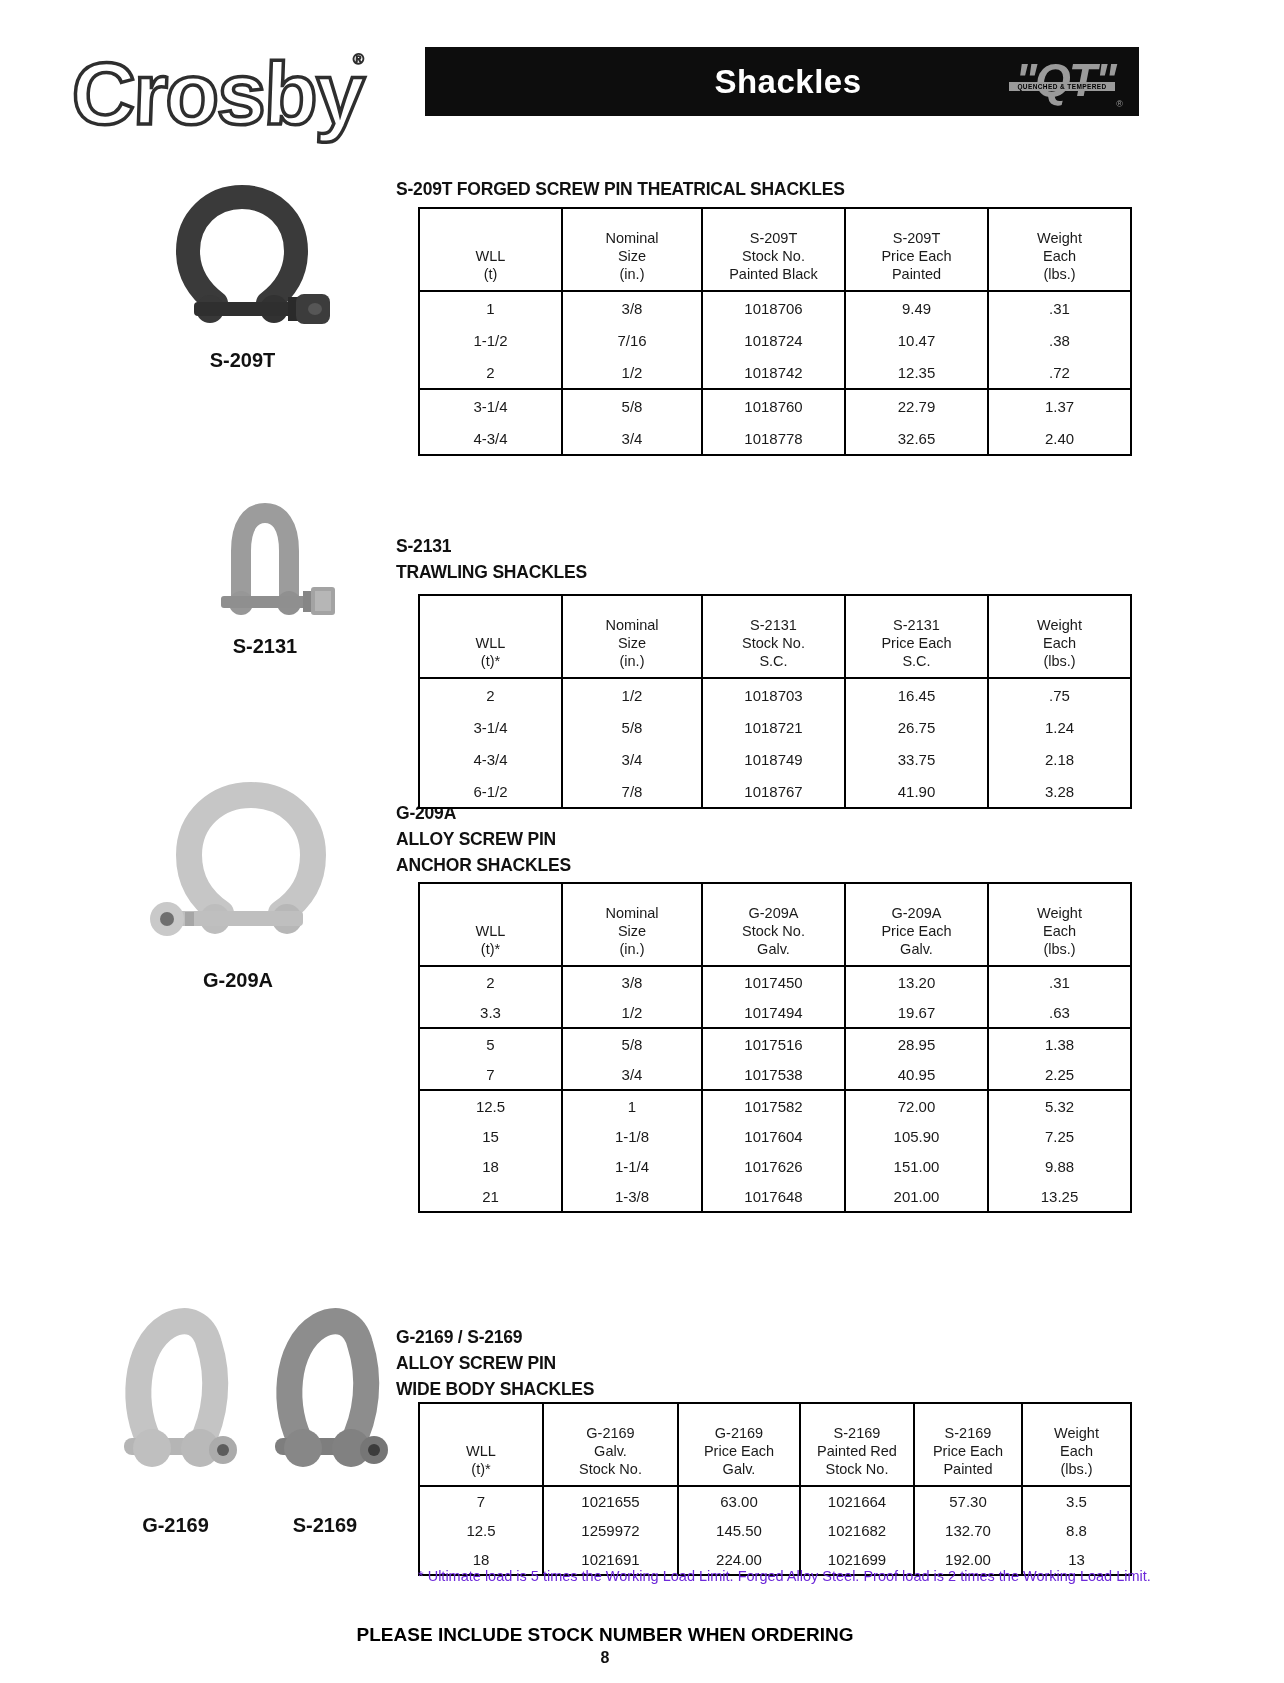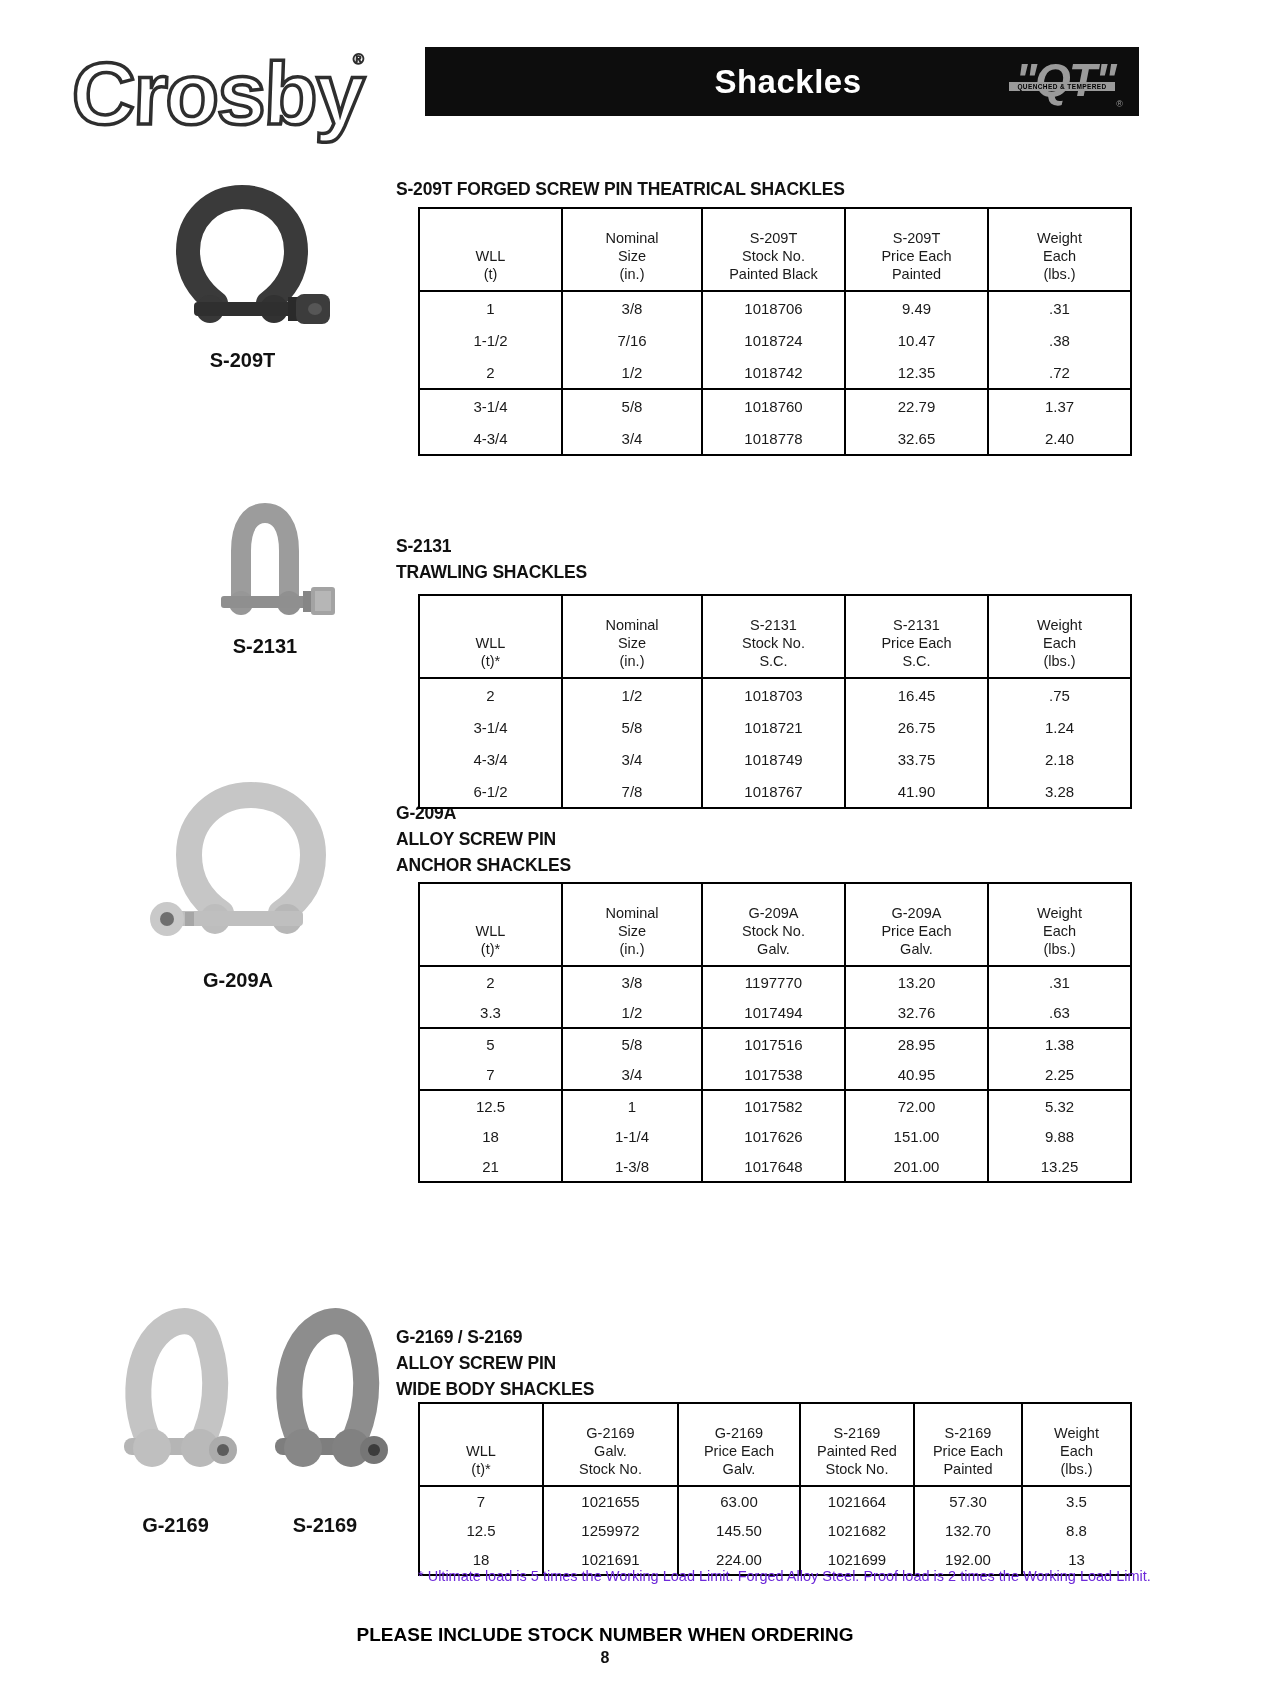--- a/index.html
+++ b/index.html
@@ -280,29 +280,29 @@
           <th>Nominal<br>Size<br>(in.)</th>
           <th>G-209A<br>Stock No.<br>Galv.</th>
           <th>G-209A<br>Price Each<br>Galv.</th>
           <th>Weight<br>Each<br>(lbs.)</th>
         </tr>
       </thead>
       <tbody>
         <tr>
           <td>2</td>
           <td>3/8</td>
-          <td>1197770</td>
+          <td>1017450</td>
           <td>13.20</td>
           <td>.31</td>
         </tr>
         <tr>
           <td>3.3</td>
           <td>1/2</td>
           <td>1017494</td>
-          <td>32.76</td>
+          <td>19.67</td>
           <td>.63</td>
         </tr>
         <tr class="grp">
           <td>5</td>
           <td>5/8</td>
           <td>1017516</td>
           <td>28.95</td>
           <td>1.38</td>
         </tr>
         <tr>
@@ -311,20 +311,27 @@
           <td>1017538</td>
           <td>40.95</td>
           <td>2.25</td>
         </tr>
         <tr class="grp">
           <td>12.5</td>
           <td>1</td>
           <td>1017582</td>
           <td>72.00</td>
           <td>5.32</td>
+        </tr>
+        <tr>
+          <td>15</td>
+          <td>1-1/8</td>
+          <td>1017604</td>
+          <td>105.90</td>
+          <td>7.25</td>
         </tr>
         <tr>
           <td>18</td>
           <td>1-1/4</td>
           <td>1017626</td>
           <td>151.00</td>
           <td>9.88</td>
         </tr>
         <tr>
           <td>21</td>

